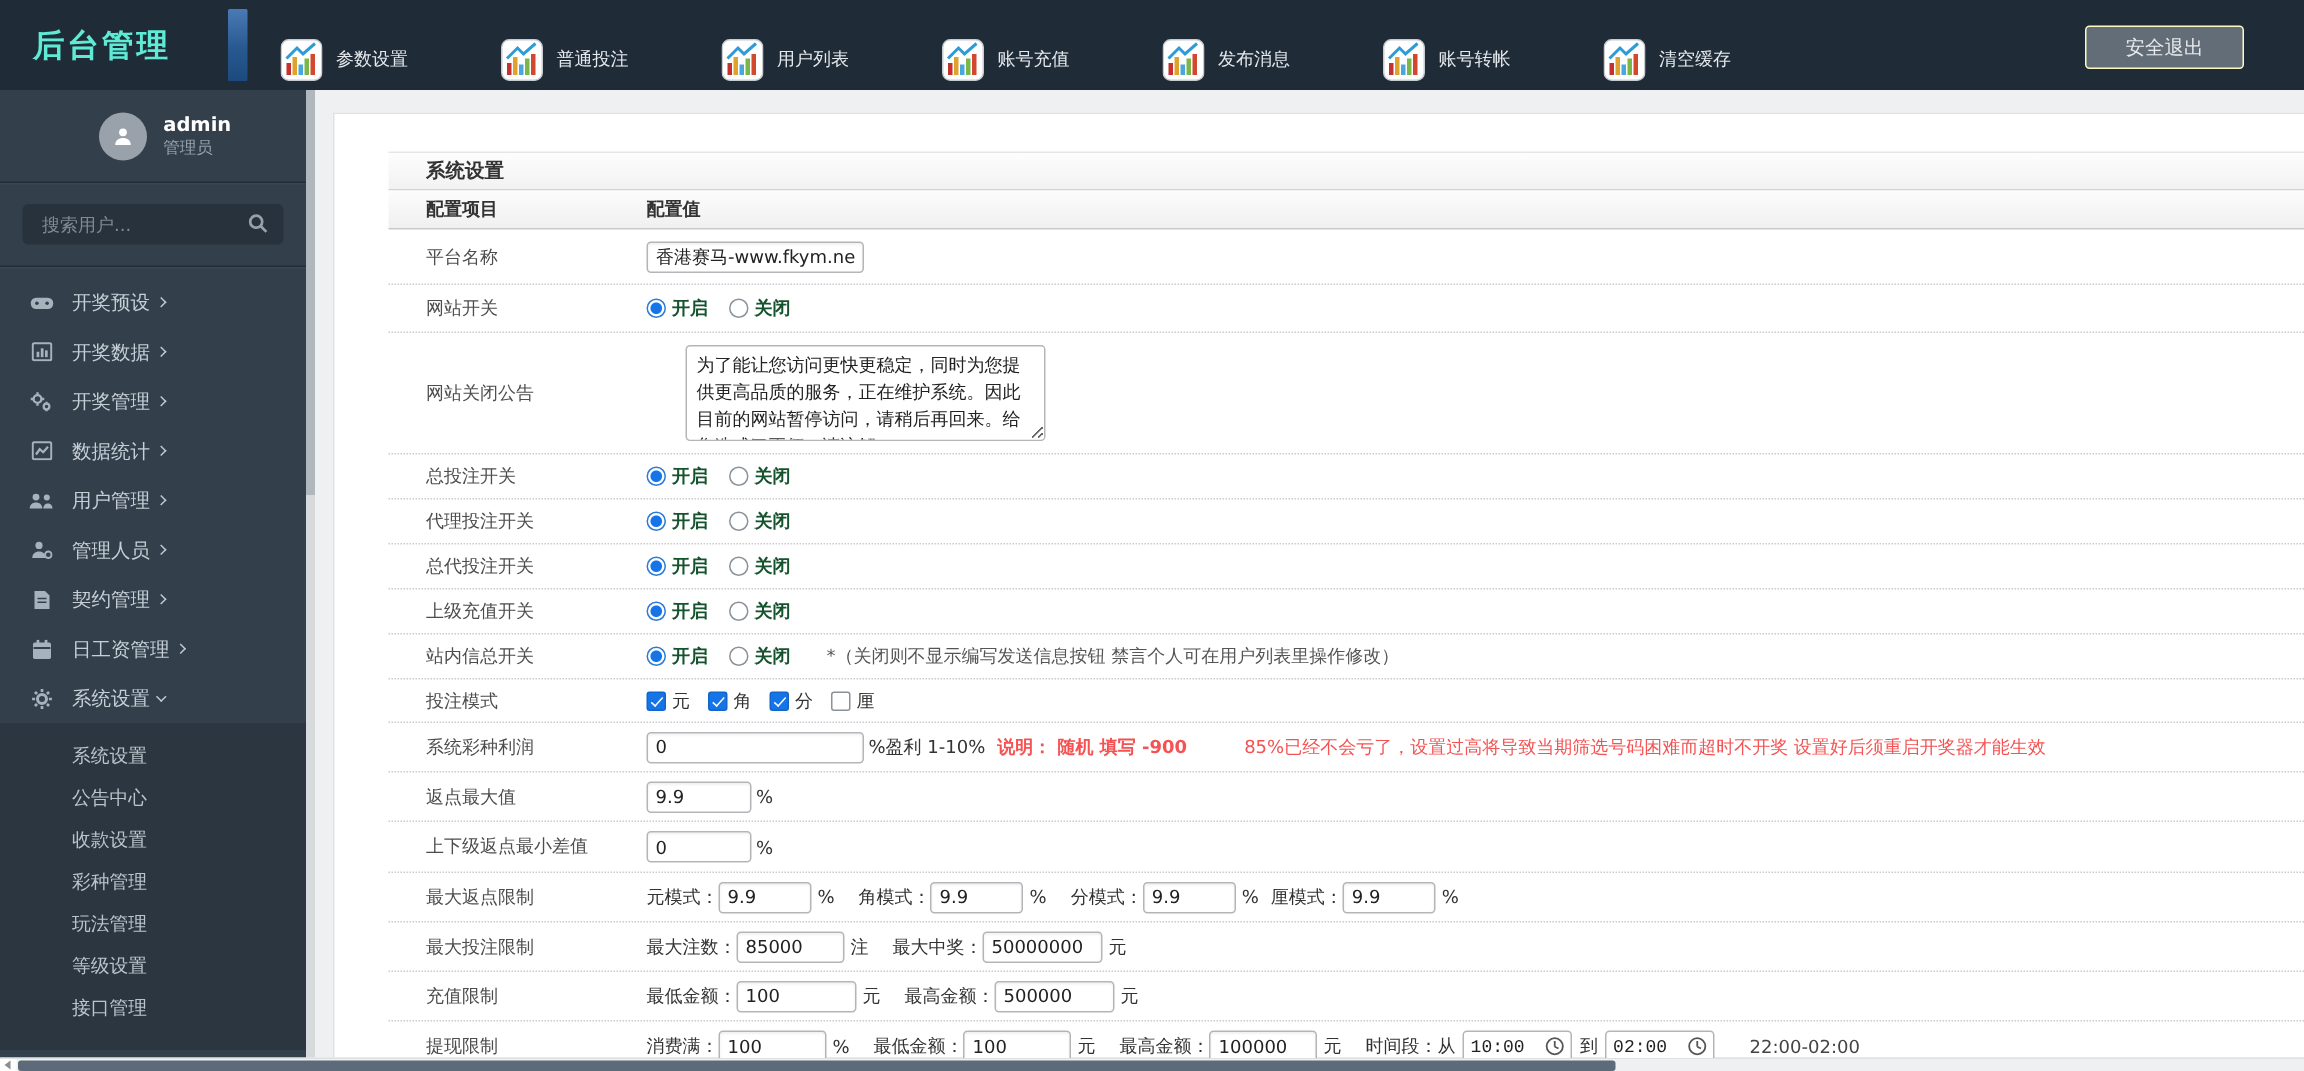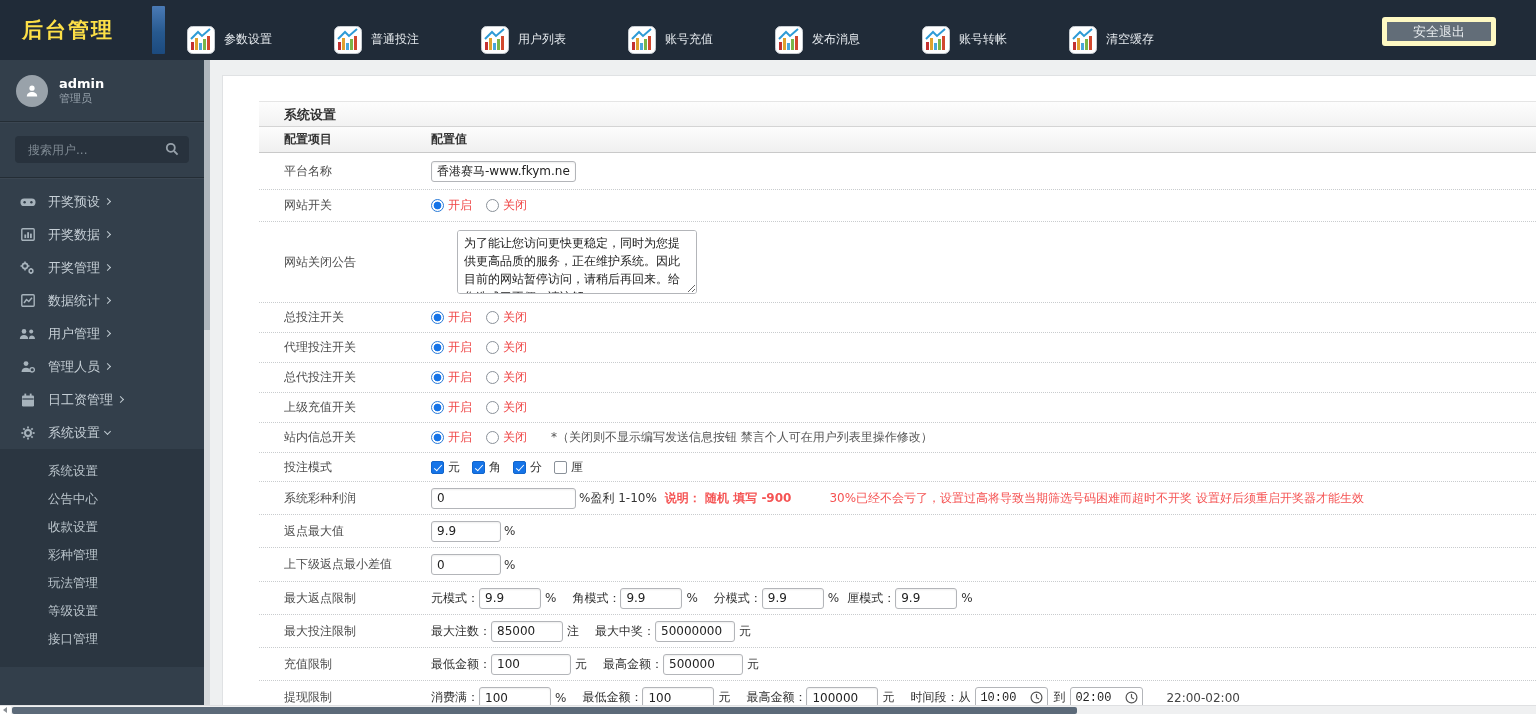--- a/index.html
+++ b/index.html
@@ -2,34 +2,34 @@
 <html><head>
 <meta charset="utf-8">
 <style>
   * { margin:0; padding:0; box-sizing:border-box; }
   html,body { width:1536px; height:714px; overflow:hidden;
     font-family:"DejaVu Sans","Liberation Sans",sans-serif; font-size:12px; background:#eef0f1; }
   .stage { position:absolute; inset:0; width:1536px; height:714px; }
 
   
   .topbar { position:absolute; left:0; top:0; right:0; height:60px; background:#202b38; display:flex; align-items:center; }
-  .brand { color:#fde047; font-size:21px; font-weight:bold; letter-spacing:2px; margin-left:22px; white-space:nowrap;text-align:center; }
+  .brand { color:#5eead4; font-size:21px; font-weight:bold; letter-spacing:2px; margin-left:22px; white-space:nowrap;text-align:center; }
   .accent { width:13px; height:48px; margin-left:38px; border-radius:1px;
     background:linear-gradient(180deg,#4a7ab5 0%,#27598f 55%,#1c4a7e 100%); }
   .topnav { display:flex; align-items:center; margin-left:22px;margin-top:19px; }
   .nav-item { display:flex; align-items:center; margin-right:62px; cursor:pointer; text-decoration:none; }
   .nav-item .cicon { width:28px; height:28px; margin-right:9px; }
   .nav-item .nlbl { color:#e4e9ed; font-size:12px; white-space:nowrap; }
   .logout { position:absolute; right:40px; top:17px; height:29px; padding:0 26px; background:#626d78;
-    border:5px solid #fef9c3; border-radius:3px; color:#e7ebee; font-size:13px; cursor:pointer;
+    border:1px solid #fef9c3; border-radius:3px; color:#e7ebee; font-size:13px; cursor:pointer;
     font-family:inherit; }
 
   
   .sidebar { position:absolute; left:0; top:60px; width:204px; bottom:0; background:#333f4b; overflow:hidden; }
-  .userbox { display:flex; align-items:center; padding:15px 0 14px 16px; }
+  .userbox { display:flex; align-items:center; padding:15px 0 14px 16px;justify-content:center; }
   .avatar { width:32px; height:32px; border-radius:50%; background:#99a2aa; display:flex; align-items:center; justify-content:center; flex-shrink:0; }
   .uinfo { margin-left:11px; line-height:1.25; }
   .uname { color:#ffffff; font-size:13px; font-weight:bold; }
   .urole { color:#96a1ab; font-size:11px; }
   .sdiv { border-top:1px solid rgba(0,0,0,0.28); border-bottom:1px solid rgba(255,255,255,0.04); }
   .searchwrap { position:relative; margin:13px 15px 14px 15px; }
   .searchwrap input { width:100%; height:27px; background:#28323d; border:none; border-radius:4px;
     color:#cfd8de; font-size:12px; padding:0 32px 0 13px; font-family:inherit; outline:none; }
   .searchwrap input::placeholder { color:#7f8a93; }
   .sicon { position:absolute; right:10px; top:6px; }
@@ -67,21 +67,21 @@
   input.ti { height:21px; border:1px solid #b3b5b9; border-radius:3px; padding:1px 5px; font-size:12px;
     color:#222; font-family:inherit; box-shadow:inset 0 1px 2px rgba(0,0,0,0.07); outline:none; background:#fff; }
   .w145 { width:145px; } .w70 { width:70px; }
   .w62 { width:62px; } .w72 { width:72px; } .w80 { width:80px; }
   textarea.ta { width:240px; height:64px; border:1px solid #b3b5b9; border-radius:3px; padding:3px 6px;
     font-size:12px; line-height:1.5; color:#222; font-family:inherit; outline:none; resize:both; }
 
   .radio { width:13px; height:13px; border-radius:50%; border:1px solid #8a9199; background:#fff;
     display:inline-block; flex-shrink:0; cursor:pointer; }
   .radio.on { border-color:#2a7bd8; background:radial-gradient(circle,#1574e8 0 3.5px,#ffffff 4.2px); }
-  .rlbl { margin:0 14px 0 4px; color:#ef4444; }
+  .rlbl { margin:0 14px 0 4px; color:#14532d;font-weight:bold; }
   .cb { width:13px; height:13px; border:1px solid #8a9199; border-radius:2px; background:#fff;
     display:inline-block; position:relative; flex-shrink:0; cursor:pointer; }
   .cb.checked { background:#1574e8; border-color:#1265cb; }
   .cb.checked::after { content:""; position:absolute; left:4px; top:1px; width:3px; height:7px;
     border-right:1.8px solid #fff; border-bottom:1.8px solid #fff; transform:rotate(42deg); }
   .cblbl { margin:0 12px 0 4px; color:#333; }
 
   .sfx { margin-left:3px; color:#333; }
   .rednote { color:#f55353; }
   .rednote.gap1 { margin-left:8px;font-weight:bold; }
@@ -291,20 +291,31 @@
               <circle cx="6" cy="3.6" r="2.4" fill="#a7b3bc"></circle>
               <path d="M1.5 12c0-2.8 2-4.3 4.5-4.3s4.5 1.5 4.5 4.3z" fill="#a7b3bc"></path>
               <circle cx="12.2" cy="9.8" r="2.2" fill="none" stroke="#a7b3bc" stroke-width="1.3"></circle>
             </svg>
           </span>
         <span class="mlbl">管理人员</span>
         <span class="chev"></span>
       </li>
       <li class="mi">
         <span class="mico">
+            <svg width="12" height="14" viewBox="0 0 12 14">
+              <path d="M1 1h7l3 3v9H1z" fill="#a7b3bc"></path>
+              <line x1="3" y1="6" x2="9" y2="6" stroke="#333f4b" stroke-width="1"></line>
+              <line x1="3" y1="8.5" x2="9" y2="8.5" stroke="#333f4b" stroke-width="1"></line>
+            </svg>
+          </span>
+        <span class="mlbl">契约管理</span>
+        <span class="chev"></span>
+      </li>
+      <li class="mi">
+        <span class="mico">
             <svg width="14" height="14" viewBox="0 0 14 14">
               <rect x="1" y="2.4" width="12" height="11" rx="1.2" fill="#a7b3bc"></rect>
               <rect x="3.4" y="0.6" width="1.8" height="3" fill="#a7b3bc"></rect>
               <rect x="8.8" y="0.6" width="1.8" height="3" fill="#a7b3bc"></rect>
               <line x1="1.4" y1="6" x2="12.6" y2="6" stroke="#333f4b" stroke-width="1.2"></line>
             </svg>
           </span>
         <span class="mlbl">日工资管理</span>
         <span class="chev"></span>
       </li>
@@ -440,21 +451,21 @@
               <span class="cblbl">厘</span>
           </div>
         </div>
 
         <div class="row taller">
           <div class="c1 lblc">系统彩种利润</div>
           <div class="cval">
             <input class="ti w145" value="0" style="">
             <span class="sfx">%盈利 1-10%</span>
             <span class="rednote gap1">说明： 随机 填写 -900</span>
-            <span class="rednote gap2">30%已经不会亏了，设置过高将导致当期筛选号码困难而超时不开奖 设置好后须重启开奖器才能生效</span>
+            <span class="rednote gap2">85%已经不会亏了，设置过高将导致当期筛选号码困难而超时不开奖 设置好后须重启开奖器才能生效</span>
           </div>
         </div>
 
         <div class="row taller">
           <div class="c1 lblc">返点最大值</div>
           <div class="cval">
             <input class="ti w70" value="9.9" style="">
             <span class="sfx">%</span>
           </div>
         </div>

